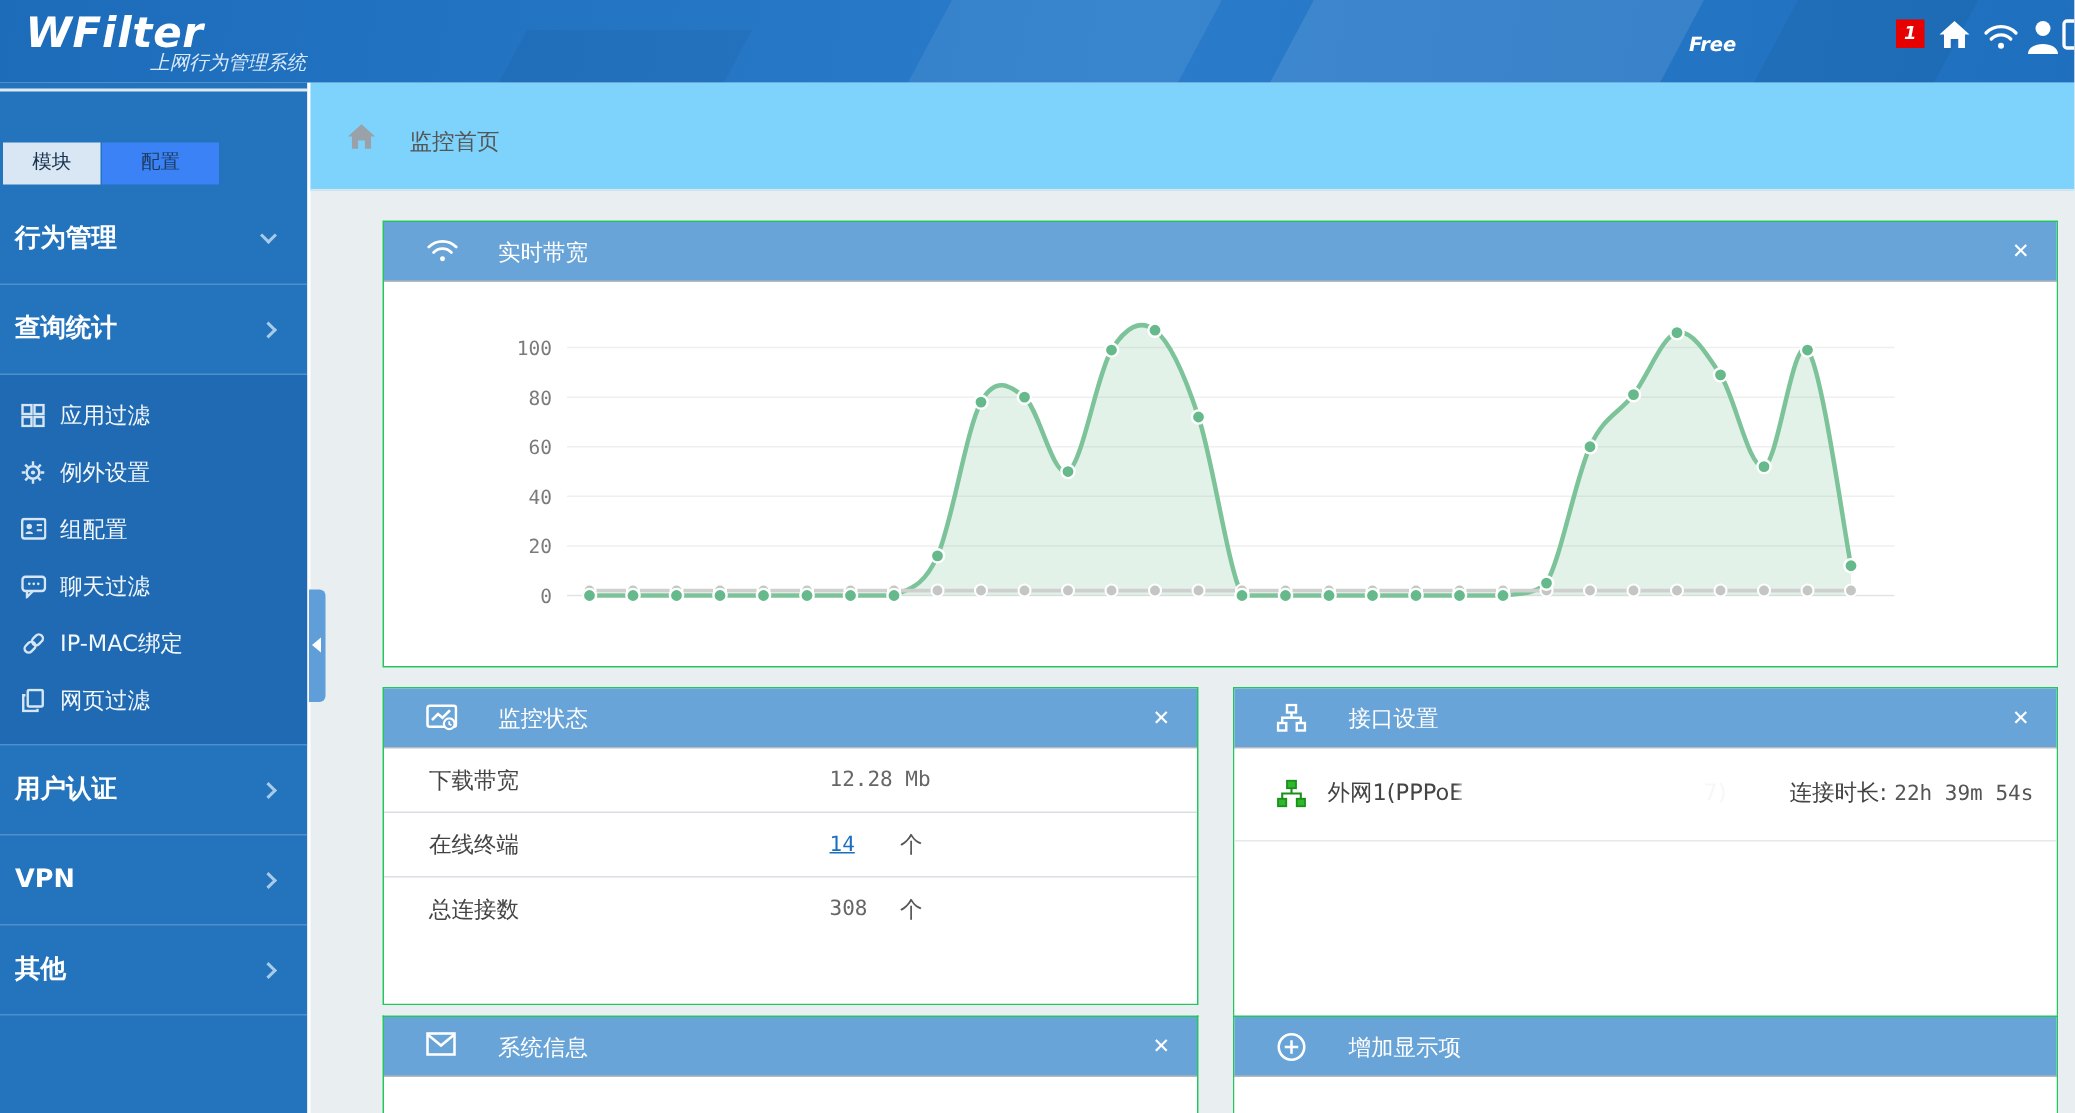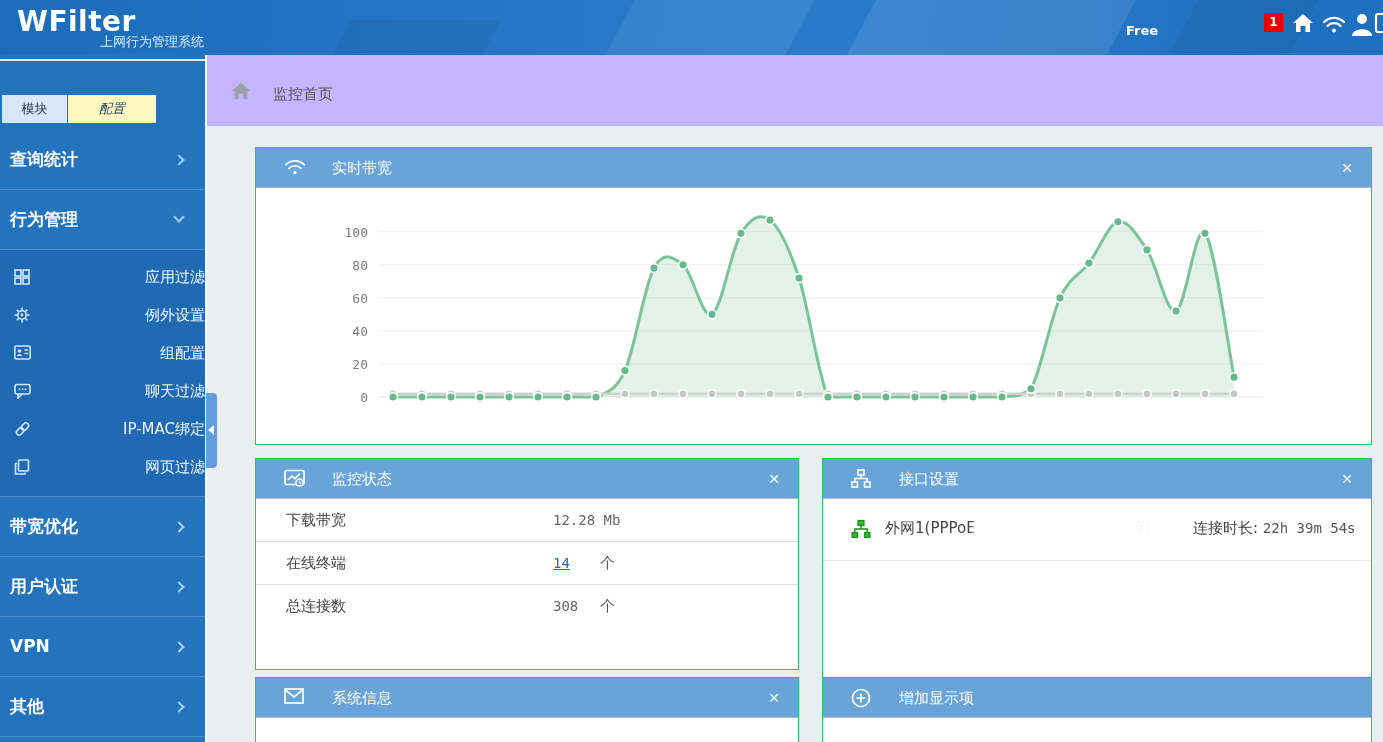--- a/index.html
+++ b/index.html
@@ -3,21 +3,21 @@
 <meta charset="utf-8">
 <style>
   * { margin:0; padding:0; box-sizing:border-box; }
   html,body { width:1383px; height:742px; overflow:hidden;
     font-family:"DejaVu Sans","Liberation Sans",sans-serif; }
   body { position:relative; background:#e9eef1; }
   .mono { font-family:"DejaVu Sans Mono","Liberation Mono",monospace; }
 
   
   #top-header { position:absolute; left:0; top:0; width:1383px; height:55px;
-    background:linear-gradient(100deg,#1c6cba 0%,#2a7ccb 55%,#1e6fbe 100%); overflow:hidden; z-index:40; }
+    background:linear-gradient(100deg,#1c6cba 0%,#2a7ccb 55%,#1e6fbe 100%); overflow:hidden; z-index:40;font-style:italic; }
   .hdr-deco { position:absolute; background:rgba(255,255,255,0.07); transform:skewX(-28deg); }
   .hdr-deco.d1 { left:620px; top:-20px; width:180px; height:95px; }
   .hdr-deco.d2 { left:860px; top:-30px; width:260px; height:120px; background:rgba(255,255,255,0.10); }
   .hdr-deco.d3 { left:1180px; top:-10px; width:120px; height:90px; background:rgba(0,0,0,0.05); }
   .hdr-deco.d4 { left:330px; top:20px; width:150px; height:80px; background:rgba(0,0,0,0.04); }
   #logo { position:absolute; left:17px; top:5px; color:#fff; font-size:28px; font-weight:bold; letter-spacing:0.5px; }
   #logo-sub { position:absolute; left:100px; top:33px; color:#d9e9f8; font-size:13px; }
   #license-label { position:absolute; left:1126px; top:23px; color:#fff; font-size:13px; font-weight:bold; }
   #notif-badge { position:absolute; left:1264px; top:13px; width:19px; height:19px; background:#e60000;
     color:#fff; font-size:12px; font-weight:bold; text-align:center; line-height:19px; }
@@ -27,41 +27,41 @@
   #user-icon-top { left:1351px; }
   #logout-icon-top { left:1374px; }
 
   
   #sidebar { position:absolute; left:0; top:55px; width:205px; height:687px; background:#2473bd; }
   #sidebar-topline { position:absolute; left:0; top:4px; width:205px; height:2px; background:rgba(255,255,255,0.85); }
   .side-tabs { position:absolute; left:0; top:40px; height:28px; }
   .side-tab { position:absolute; top:0; height:28px; font-size:13px; color:#16324f; text-align:center;
     line-height:28px; cursor:pointer; }
   .side-tab.active { left:2px; width:65px; background:#d9e6f3; }
-  .side-tab.inactive { left:68px; width:88px; background:#fef9c3; color:#1d3a5c;font-style:italic; }
+  .side-tab.inactive { left:68px; width:78px; background:#3b82f6; color:#1d3a5c; }
   #menu { position:absolute; left:0; top:75px; width:205px; }
   .menu-item { position:relative; height:60px; line-height:59px; padding-left:10px; color:#fff;
     font-size:17px; font-weight:bold; border-bottom:1px solid #4f8fca; cursor:pointer; }
   .chev { position:absolute; right:22px; top:26px; width:8px; height:8px;
     border-right:2px solid #a8cbe8; border-bottom:2px solid #a8cbe8; }
   .chev.right { transform:rotate(-45deg); }
   .chev.down  { top:23px; transform:rotate(45deg); }
   #submenu { background:#1f6ab2; border-bottom:1px solid #4f8fca; padding:8px 0 10px 0; }
   .sub-item { position:relative; height:38px; line-height:38px; padding-left:40px; color:#f2f7fb;
-    font-size:15px; cursor:pointer;text-align:right; }
+    font-size:15px; cursor:pointer; }
   .sub-item svg { position:absolute; left:14px; top:11px; }
   #collapse-handle { position:absolute; left:206px; top:393px; width:11px; height:75px; background:#5f9ed8;
     border-radius:0 4px 4px 0; cursor:pointer; z-index:30; }
   #collapse-handle .tri { position:absolute; left:2px; top:32px; width:0; height:0;
     border-top:5px solid transparent; border-bottom:5px solid transparent; border-right:6px solid #fff; }
 
   
   #main { position:absolute; left:205px; top:55px; width:1178px; height:687px; background:#e9eef1;
     border-left:2px solid #ffffff; }
-  #breadcrumb-bar { position:absolute; left:0; top:0; width:1176px; height:72px; background:#c4b5fd;
+  #breadcrumb-bar { position:absolute; left:0; top:0; width:1176px; height:72px; background:#7dd3fc;
     border-bottom:1px solid #dfe5ea; }
   #breadcrumb-home { position:absolute; left:24px; top:26px; color:#9aa1a8; }
   #breadcrumb-title { position:absolute; left:66px; top:30px; font-size:15px; color:#555; }
 
   
   .panel { position:absolute; background:#fff; border:1px solid #22c55e; }
   .panel-header { position:absolute; left:0; top:0; right:0; height:40px; background:#68a4d7;
     border-bottom:1px solid #b9b9b9; }
   .panel-title { position:absolute; left:76px; top:11px; color:#fff; font-size:15px; }
   .panel-hicon { position:absolute; left:28px; top:10px; color:#fff; }
@@ -134,26 +134,26 @@
 </div>
 
 <div id="sidebar">
   <div id="sidebar-topline"></div>
   <div class="side-tabs">
     <div class="side-tab active">模块</div>
     <div class="side-tab inactive">配置</div>
   </div>
   <div id="menu">
     <div class="menu-item">
+      <span>行为管理</span>
+      <span class="chev down"></span>
+    </div>
+    <div class="menu-item">
       <span>查询统计</span>
       <span class="chev right"></span>
-    </div>
-    <div class="menu-item">
-      <span>行为管理</span>
-      <span class="chev down"></span>
     </div>
     <div id="submenu">
       <div class="sub-item">
         <svg width="16" height="16" viewBox="0 0 16 16">
           <rect x="1" y="1" width="6" height="6" fill="none" stroke="#d6e6f4" stroke-width="1.6"></rect>
             <rect x="9" y="1" width="6" height="6" fill="none" stroke="#d6e6f4" stroke-width="1.6"></rect>
             <rect x="1" y="9" width="6" height="6" fill="none" stroke="#d6e6f4" stroke-width="1.6"></rect>
             <rect x="9" y="9" width="6" height="6" fill="none" stroke="#d6e6f4" stroke-width="1.6"></rect>
         </svg>
         <span>应用过滤</span>
@@ -204,24 +204,20 @@
         </svg>
         <span>IP-MAC绑定</span>
       </div>
       <div class="sub-item">
         <svg width="16" height="16" viewBox="0 0 16 16">
           <rect x="4.5" y="1" width="10" height="11" rx="1" fill="none" stroke="#d6e6f4" stroke-width="1.6"></rect>
             <path d="M3 4.5 L1.5 4.5 L1.5 15 L11 15 L11 13.5" fill="none" stroke="#d6e6f4" stroke-width="1.6"></path>
         </svg>
         <span>网页过滤</span>
       </div>
-    </div>
-    <div class="menu-item">
-      <span>带宽优化</span>
-      <span class="chev right"></span>
     </div>
     <div class="menu-item">
       <span>用户认证</span>
       <span class="chev right"></span>
     </div>
     <div class="menu-item">
       <span>VPN</span>
       <span class="chev right"></span>
     </div>
     <div class="menu-item">

